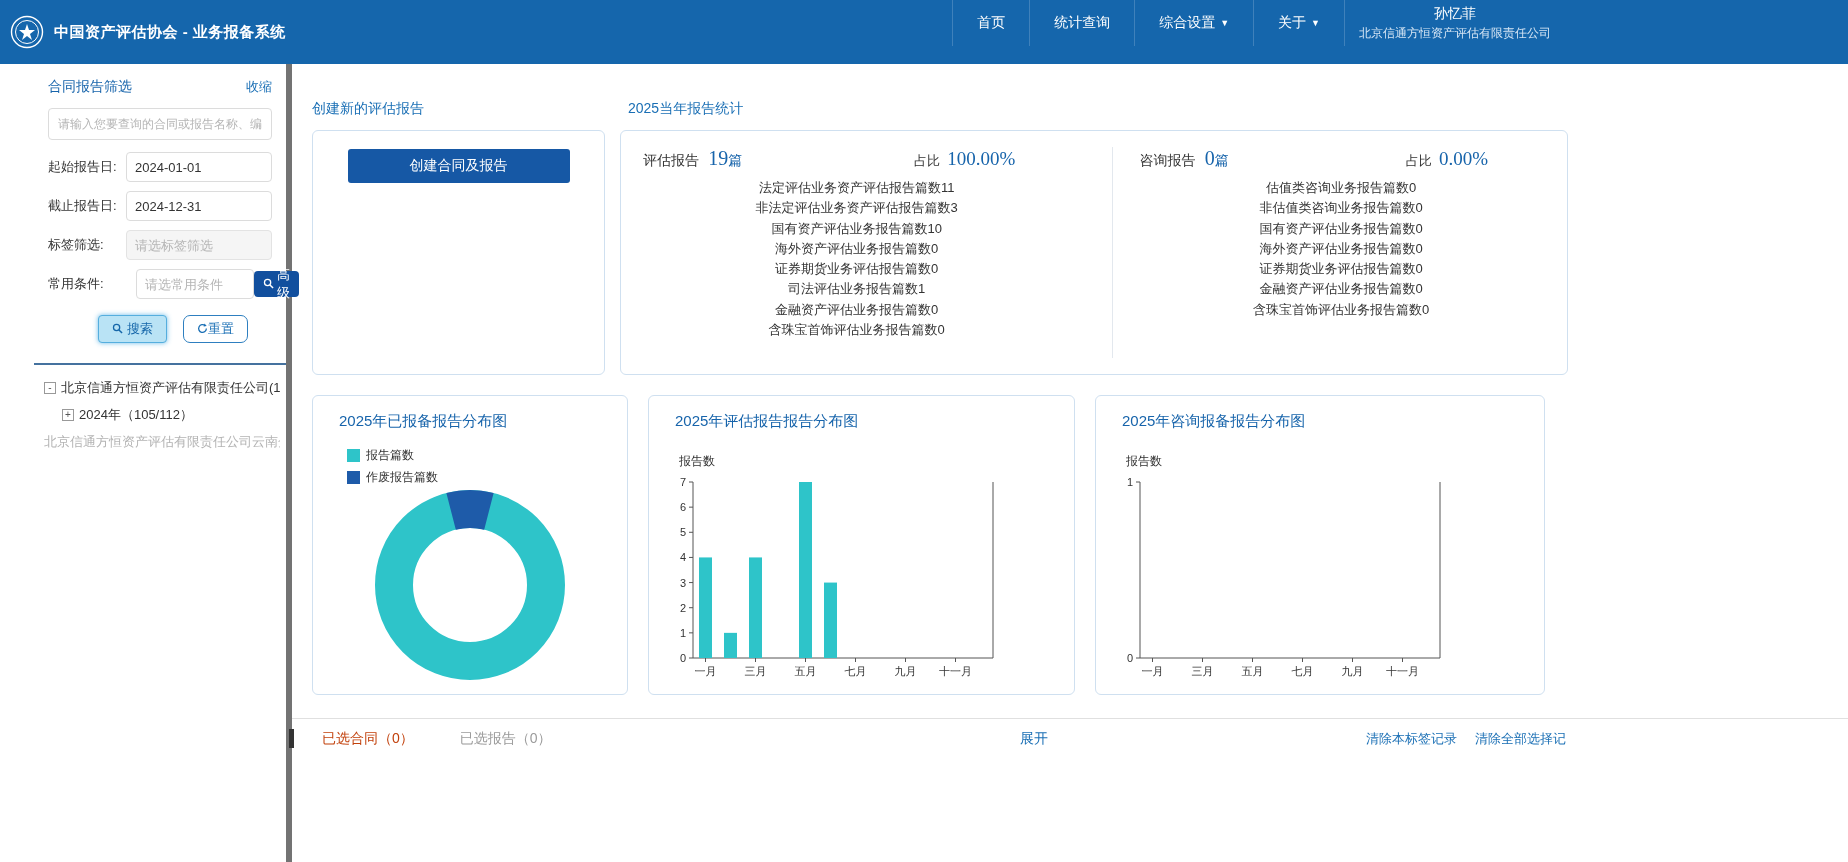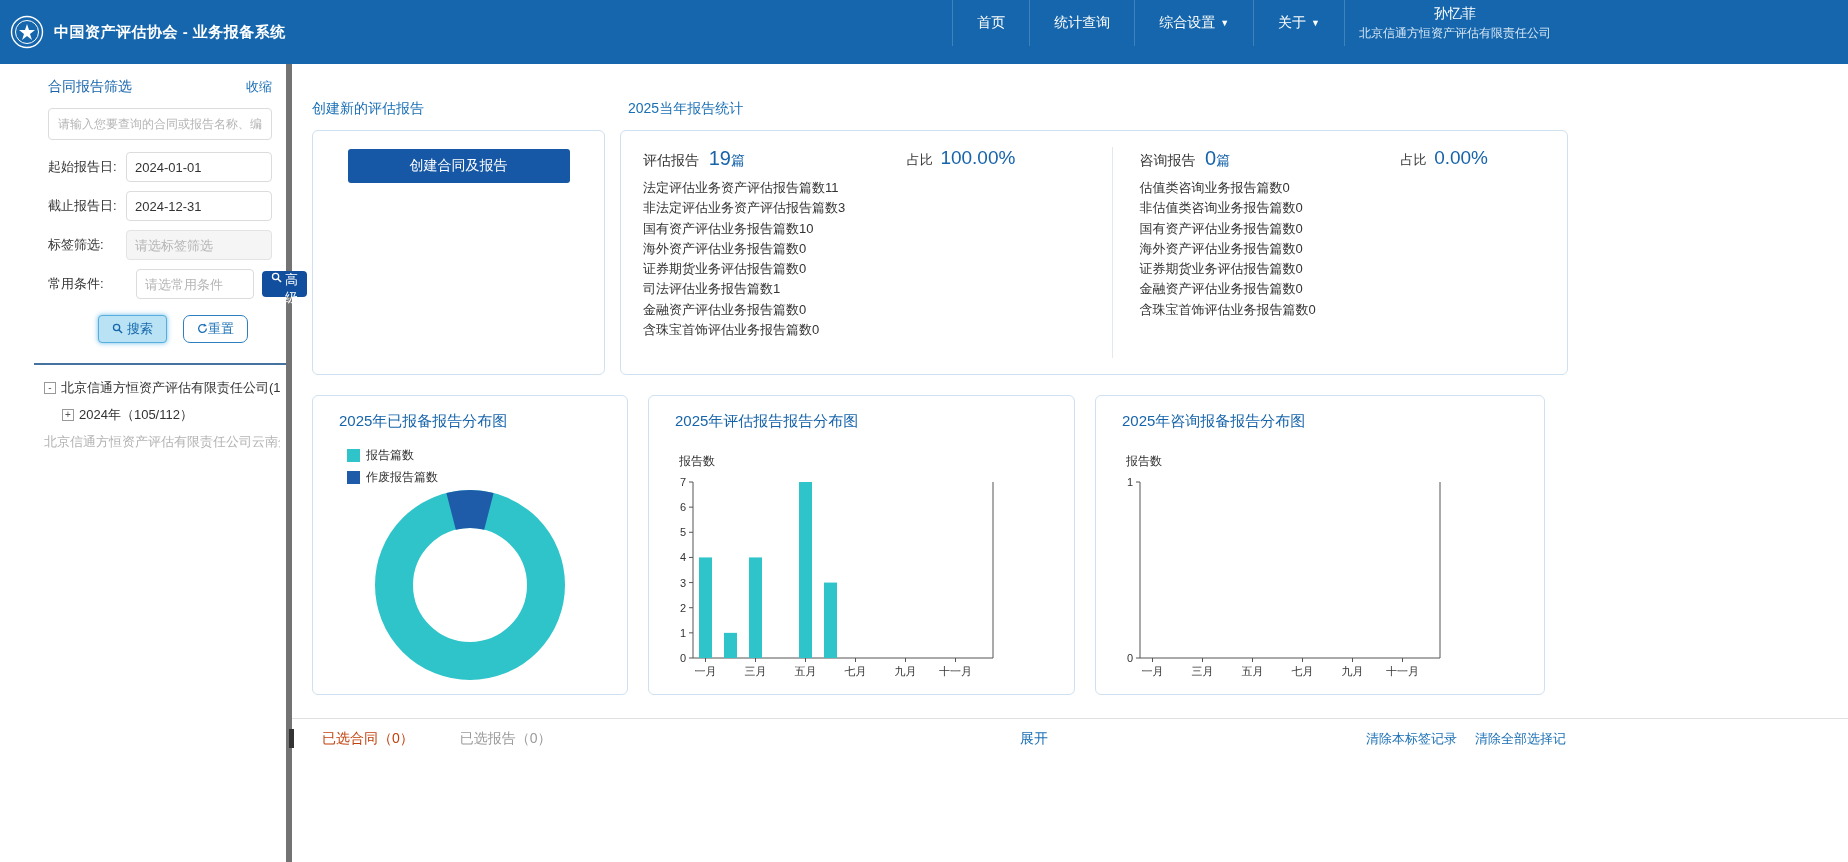--- a/index.html
+++ b/index.html
@@ -31,21 +31,21 @@
   .sb-head{display:flex;justify-content:space-between;align-items:center;padding:0 14px 12px;}
   .sb-title{color:#1764ab;font-size:14px;}
   .sb-collapse{color:#1a6fb5;font-size:13px;cursor:pointer;}
   .sb-search{padding:0 14px;margin-bottom:12px;}
   .sb-search-input{width:100%;height:32px;border:1px solid #dcdcdc;border-radius:4px;padding:0 9px;font-size:12px;color:#333;}
   .form-row{display:flex;align-items:center;padding:0 14px;margin-bottom:9px;}
   .form-label{width:78px;font-size:13px;color:#333;flex-shrink:0;}
   .form-input{flex:1;height:30px;border:1px solid #dcdcdc;border-radius:4px;padding:0 8px;font-size:13px;color:#333;min-width:0;}
   .form-input.disabled{background:#f5f5f5;border-color:#e3e3e3;}
   .form-input.short{flex:0 0 118px;margin-left:10px;}
-  .btn-advanced{margin-left:8px;height:26px;padding:0 9px;background:#114f9e;color:#fff;border:none;border-radius:4px;font-size:13px;display:flex;align-items:flex-start;gap:3px;cursor:pointer;}
+  .btn-advanced{margin-left:0;height:26px;padding:0 9px;background:#114f9e;color:#fff;border:none;border-radius:4px;font-size:13px;display:flex;align-items:center;gap:3px;cursor:pointer;}
   .btn-row{display:flex;gap:16px;margin:16px 0 0 64px;}
   .btn-search{height:28px;padding:0 13px;background:#b9e3f5;border:1px solid #55aede;border-radius:4px;color:#1566a9;font-size:13px;display:flex;align-items:center;gap:4px;box-shadow:0 0 5px rgba(90,180,230,.9);cursor:pointer;}
   .btn-reset{height:28px;padding:0 13px;background:#fff;border:1px solid #2e7fc0;border-radius:7px;color:#1a6fb5;font-size:13px;display:flex;align-items:center;gap:0;cursor:pointer;}
   .sb-divider{margin-top:20px;border-top:2px solid #45729f;}
   .org-tree{padding:14px 6px;}
   .tree-item{display:flex;align-items:center;gap:5px;margin-bottom:9px;font-size:13px;color:#333;cursor:pointer;}
   .tree-item.muted{color:#b3b3b3;}
   .tree-box{width:12px;height:12px;border:1px solid #999;font-size:10px;line-height:10px;text-align:center;color:#555;flex-shrink:0;background:#fff;}
   .tree-label{white-space:nowrap;overflow:hidden;}
 
@@ -54,27 +54,27 @@
   .sec-h{font-size:14px;color:#1a6fb5;font-weight:normal;}
   .h-create{width:316px;}
   .row1{display:flex;gap:15px;padding-right:280px;}
   .card{border:1px solid #cfe0f0;border-radius:6px;background:#fff;}
   .card-create{width:293px;height:245px;display:flex;justify-content:center;}
   .btn-create{margin-top:18px;width:222px;height:34px;background:#1658a5;color:#fff;border:none;border-radius:3px;font-size:14px;cursor:pointer;}
   .card-stats{flex:1;height:245px;display:flex;}
   .stats-col{padding:16px 42px 14px 22px;width:52%;}
   .stats-col.right{width:48%;padding:16px 24px 14px 26px;}
   .stats-vdivider{width:1px;background:#e3e8ee;margin:16px 0;}
-  .stats-head{display:flex;justify-content:space-between;align-items:flex-start;padding-right:55px;margin-bottom:8px;}
+  .stats-head{display:flex;justify-content:space-between;align-items:center;padding-right:55px;margin-bottom:8px;font-family:Liberation Serif, serif;}
   .stats-title{font-size:14px;color:#333;margin-right:6px;}
   .stats-count{color:#1764ab;font-size:14px;white-space:nowrap;}
   .stats-count .big{font-size:20px;font-weight:normal;}
   .ratio-label{font-size:13px;color:#333;margin-right:4px;}
   .ratio-value{font-size:19px;color:#1764ab;}
-  .stat-row{display:flex;justify-content:flex-start;font-size:13px;color:#333;line-height:20.3px;}
+  .stat-row{display:flex;justify-content:center;font-size:13px;color:#333;line-height:20.3px;}
 
   .row2{display:flex;gap:20px;margin-top:20px;}
   .chart-card{height:300px;}
   .chart-card-donut{width:316px;}
   .chart-card-bar1{width:427px;}
   .chart-card-bar2{width:450px;}
   .chart-title{font-size:15px;color:#1764ab;font-weight:normal;margin:16px 0 0 26px;}
   .donut-legend{margin:16px 0 4px 34px;}
   .legend-row{display:flex;align-items:center;gap:6px;margin-bottom:5px;}
   .legend-swatch{width:13px;height:13px;display:inline-block;}

